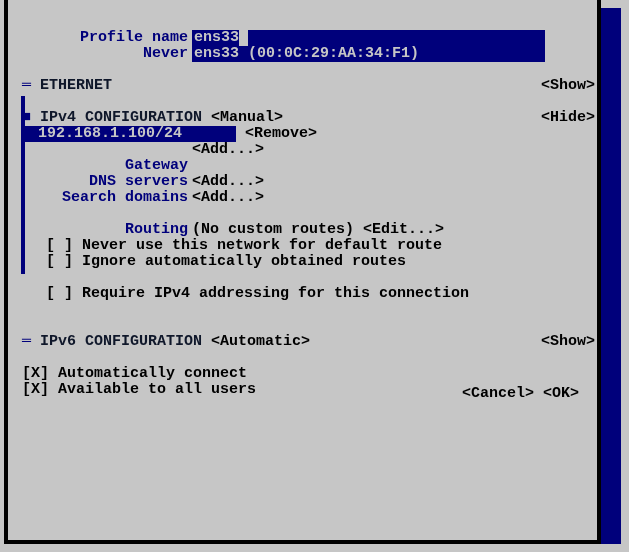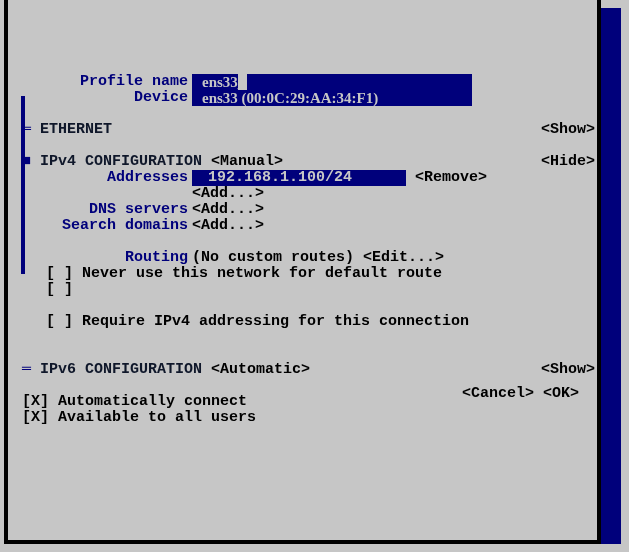--- a/index.html
+++ b/index.html
@@ -65,44 +65,42 @@
     text-align: center;
     color: #c00;
     background: #c6c6c6;
     font-weight: bold;
   }
   .body {
     position: absolute;
     top: 30px;
     left: 14px;
     width: 573px;
-    margin-top: 44px;
   }
   .row {
     height: 16px;
     display: flex;
     align-items: center;
     white-space: pre;
   }
   .label-col {
     width: 170px;
     text-align: right;
     color: #00007b;
     padding-right: 4px;
     box-sizing: border-box;
   }
   .blue-bg {
     background: #00007b;
     color: #c6c6c6;
   }
   .value-col {
-    width: 280px;
-    padding-left: 10px;
+    width: 353px;
+    padding-left: 2px;
     box-sizing: border-box;
-    font-family: Liberation Serif, serif;
   }
   .input1 { display: inline-block; width: 316px; }
   .section {
     height: 16px;
     display: flex;
     align-items: center;
     white-space: pre;
   }
   .sec-bul { width: 18px; color: #00007b; }
   .sec-title { color: #0f172a; flex: 0 0 auto; }
@@ -147,21 +145,21 @@
   <div class="top-right"></div>
 
   <div class="dialog">
     <div class="body">
 
       <div class="row">
         <span class="label-col">Profile name</span>
         <span class="value-col blue-bg"><span class="input1"><span>ens33</span><span style="background:#c6c6c6;color:#c6c6c6;display:inline-block;width:9px;">_</span></span></span>
       </div>
       <div class="row">
-        <span class="label-col">Device</span>
+        <span class="label-col">Never</span>
         <span class="value-col blue-bg"><span class="input1">ens33 (00:0C:29:AA:34:F1)</span></span>
       </div>
 
       <div style="height:16px"></div>
 
       <div class="section">
         <span class="sec-bul">═</span>
         <span class="sec-title">ETHERNET</span>
         <span class="sec-spacer"></span>
         <span class="btn btn-right">&lt;Show&gt;</span>
@@ -172,30 +170,33 @@
       <div class="section">
         <span class="sec-bul">■</span>
         <span class="sec-title">IPv4 CONFIGURATION</span>
         <span> </span>
         <span class="btn">&lt;Manual&gt;</span>
         <span class="sec-spacer"></span>
         <span class="btn btn-right">&lt;Hide&gt;</span>
       </div>
 
       <div class="row">
-        <span class="label-col">Addresses</span>
         <span class="blue-bg addr-input" style="padding-left:16px"><span>192.168.1.100/24</span></span>
         <span> </span>
         <span class="btn">&lt;Remove&gt;</span>
       </div>
       <div class="row">
         <span class="label-col"></span>
         <span class="btn">&lt;Add...&gt;</span>
       </div>
       <div class="row">
+        <span class="label-col">Gateway</span>
+        <span class="blue-bg gw-input"><span></span></span>
+      </div>
+      <div class="row">
         <span class="label-col">DNS servers</span>
         <span class="btn">&lt;Add...&gt;</span>
       </div>
       <div class="row">
         <span class="label-col">Search domains</span>
         <span class="btn">&lt;Add...&gt;</span>
       </div>
 
       <div style="height:16px"></div>
 
@@ -208,20 +209,21 @@
       <div class="checkbox-row">
         <span class="chk-indent"></span>
         <span class="brackets">[ ]</span>
         <span> </span>
         <span>Never use this network for default route</span>
       </div>
       <div class="checkbox-row">
         <span class="chk-indent"></span>
         <span class="brackets">[ ]</span>
         <span> </span>
+        <span>Ignore automatically obtained routes</span>
       </div>
       <div style="height:16px"></div>
       <div class="checkbox-row">
         <span class="chk-indent"></span>
         <span class="brackets">[ ]</span>
         <span> </span>
         <span>Require IPv4 addressing for this connection</span>
       </div>
 
       <div style="height:32px"></div>

